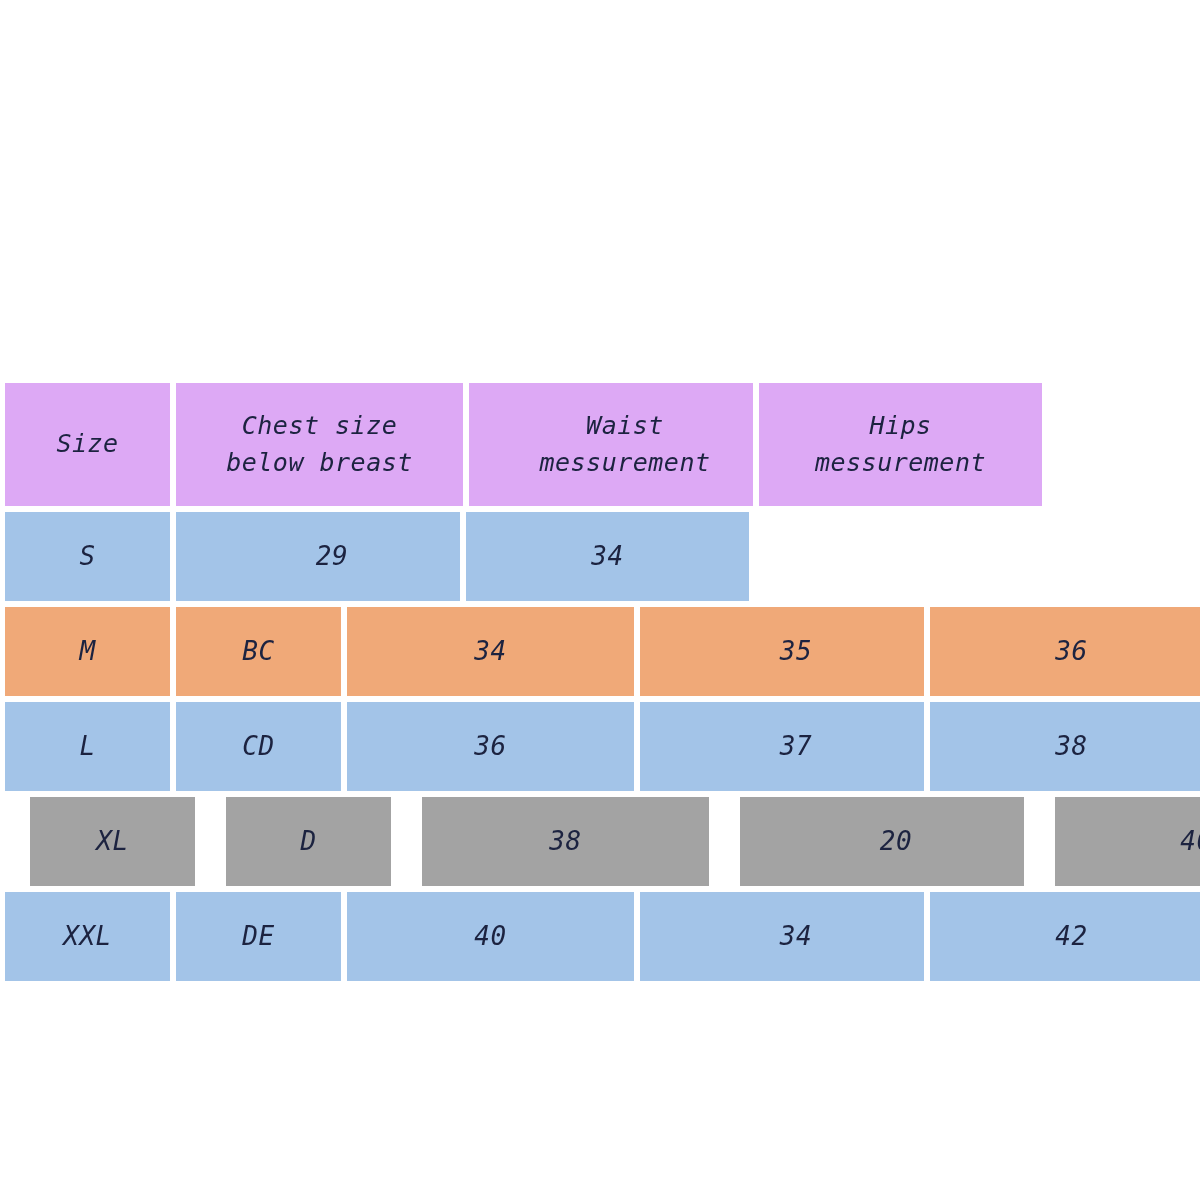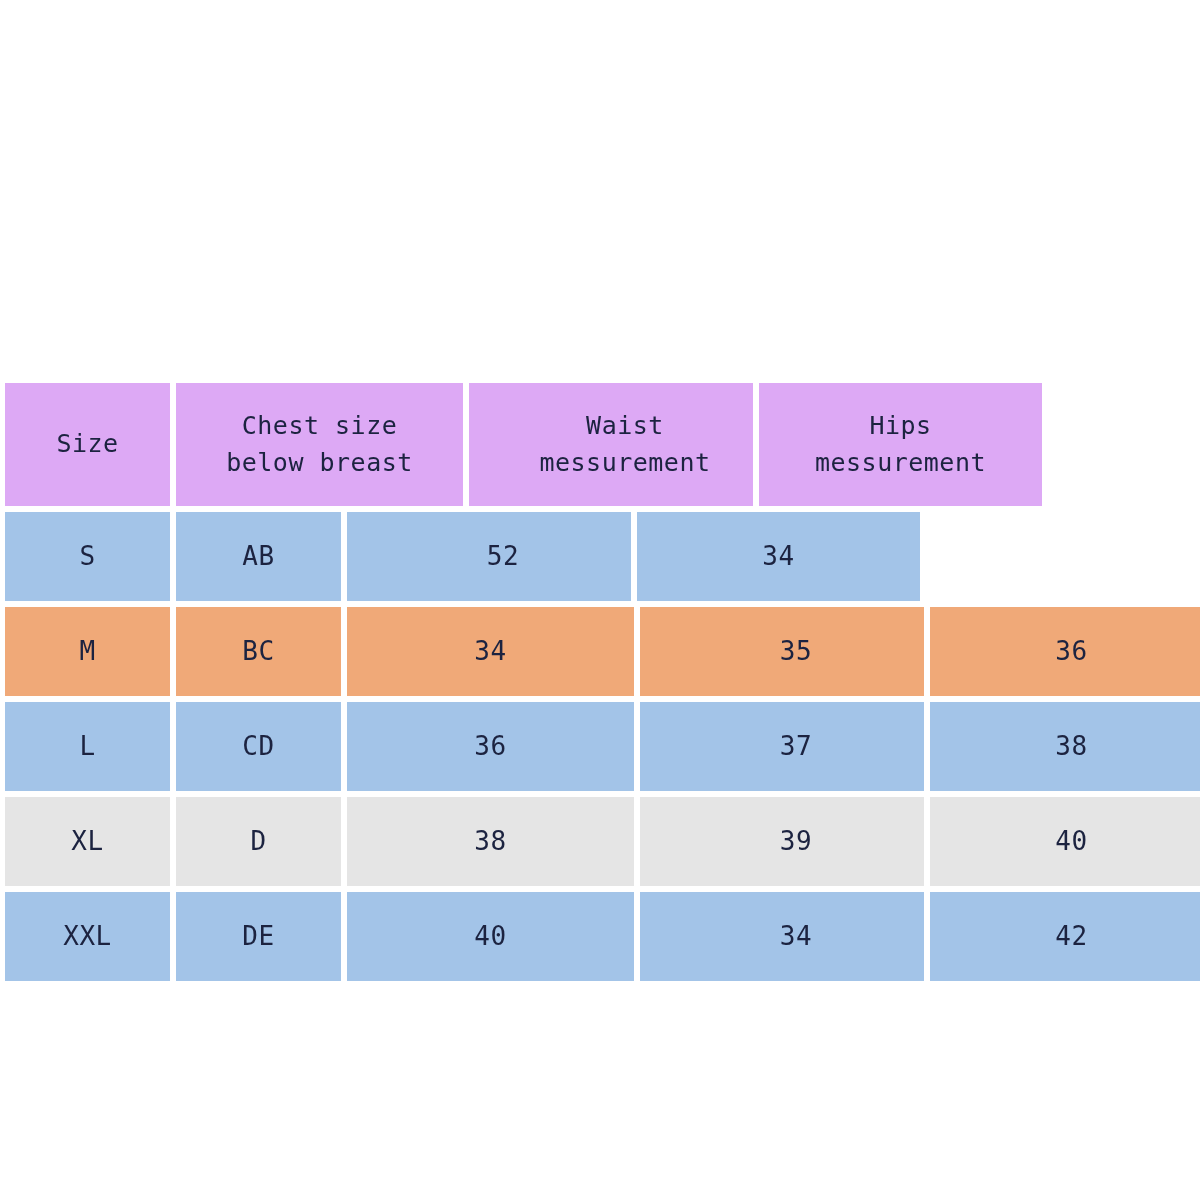--- a/index.html
+++ b/index.html
@@ -32,20 +32,21 @@
     flex-direction: column;
     gap: 6px;
     background: #ffffff;
   }
 
   .chart-row {
     display: flex;
     flex-direction: row;
     gap: 6px;
     width: 100%;
+    font-style: italic;
   }
 
   .chart-row.header-row {
     height: 123px;
   }
 
   .chart-row.data-row {
     height: 89px;
   }
 
@@ -75,43 +76,42 @@
 
   .data-row .cell {
     font-size: 26px;
     letter-spacing: 0.5px;
   }
 
   
   .fill-header { background: #dda9f5; }
   .fill-blue   { background: #a3c4e8; }
   .fill-orange { background: #f0a978; }
-  .fill-peach  { background: #e5e5e5; }
+  .fill-peach  { background: #a3a3a3; margin-left: 25px; }
 </style>
 </head>
 <body>
 
 <div id="canvas">
 
   <div id="size-chart">
 
     <div class="chart-row header-row">
       <div class="cell fill-header col-size">Size</div>
       <div class="cell fill-header col-chest">Chest size
 below breast</div>
       <div class="cell fill-header col-waist">Waist
 messurement</div>
       <div class="cell fill-header col-hips">Hips
 messurement</div>
     </div>
 
     <div class="chart-row data-row">
       <div class="cell fill-blue col-size">S</div>
-      <div class="cell fill-blue col-cup">AB</div>
-      <div class="cell fill-blue col-waist">52</div>
+      <div class="cell fill-blue col-waist">29</div>
       <div class="cell fill-blue col-hips">34</div>
     </div>
 
     <div class="chart-row data-row">
       <div class="cell fill-orange col-size">M</div>
       <div class="cell fill-orange col-cup">BC</div>
       <div class="cell fill-orange col-chest">34</div>
       <div class="cell fill-orange col-waist">35</div>
       <div class="cell fill-orange col-hips">36</div>
     </div>
@@ -121,21 +121,21 @@
       <div class="cell fill-blue col-cup">CD</div>
       <div class="cell fill-blue col-chest">36</div>
       <div class="cell fill-blue col-waist">37</div>
       <div class="cell fill-blue col-hips">38</div>
     </div>
 
     <div class="chart-row data-row">
       <div class="cell fill-peach col-size">XL</div>
       <div class="cell fill-peach col-cup">D</div>
       <div class="cell fill-peach col-chest">38</div>
-      <div class="cell fill-peach col-waist">39</div>
+      <div class="cell fill-peach col-waist">20</div>
       <div class="cell fill-peach col-hips">40</div>
     </div>
 
     <div class="chart-row data-row">
       <div class="cell fill-blue col-size">XXL</div>
       <div class="cell fill-blue col-cup">DE</div>
       <div class="cell fill-blue col-chest">40</div>
       <div class="cell fill-blue col-waist">34</div>
       <div class="cell fill-blue col-hips">42</div>
     </div>

